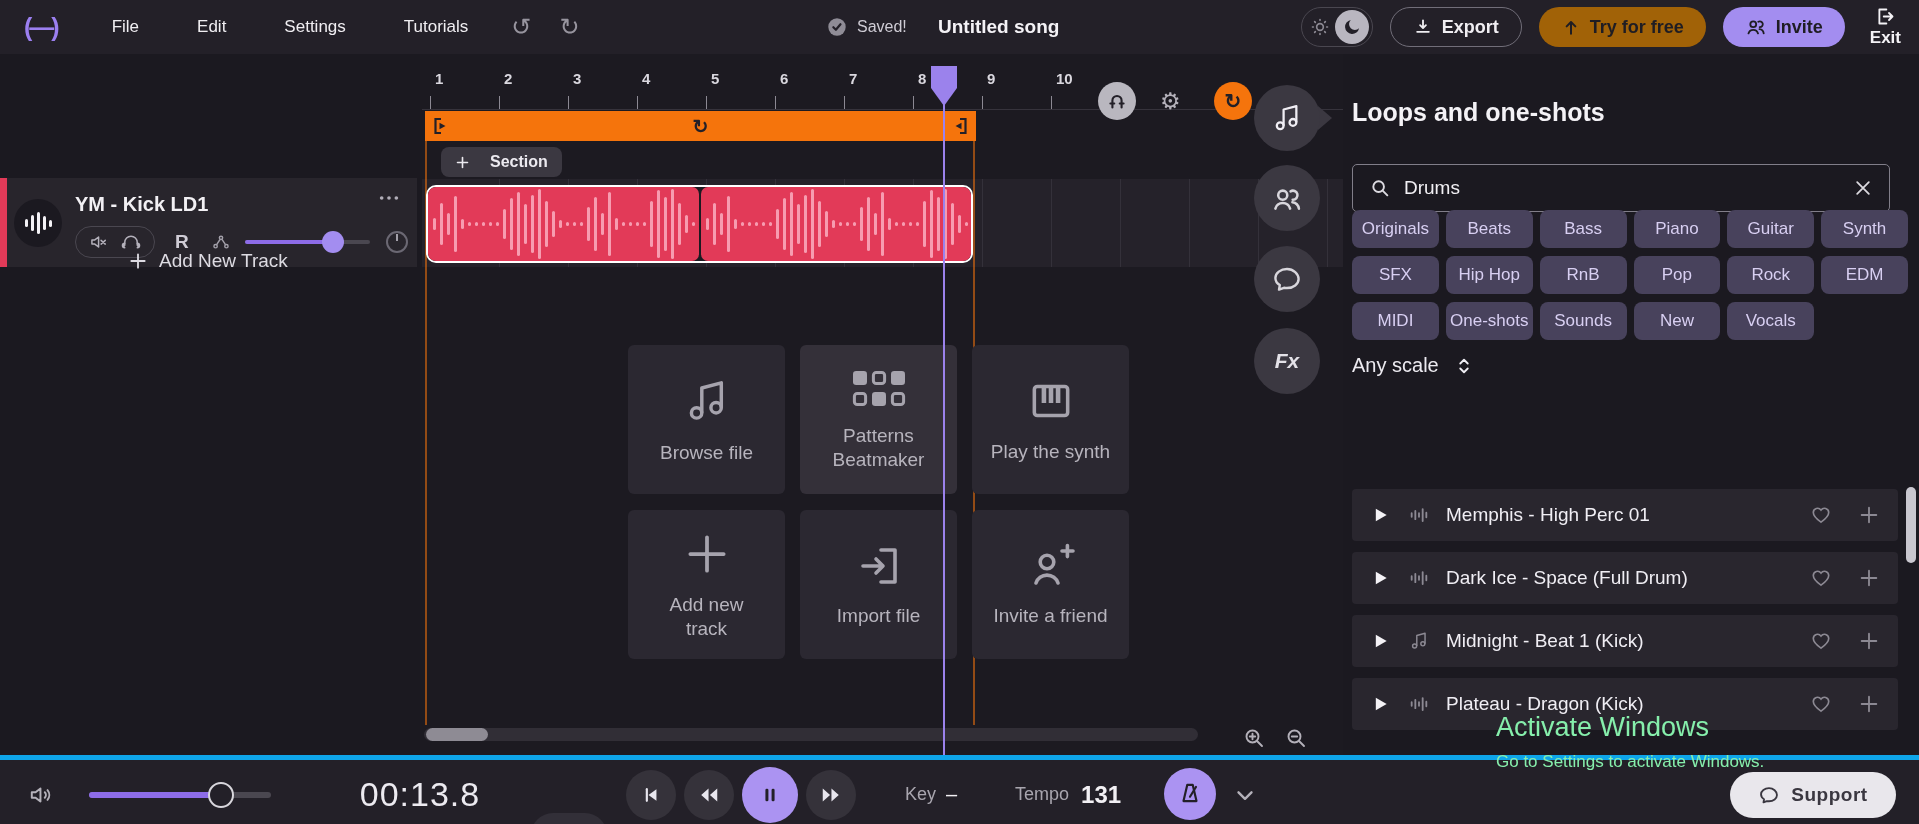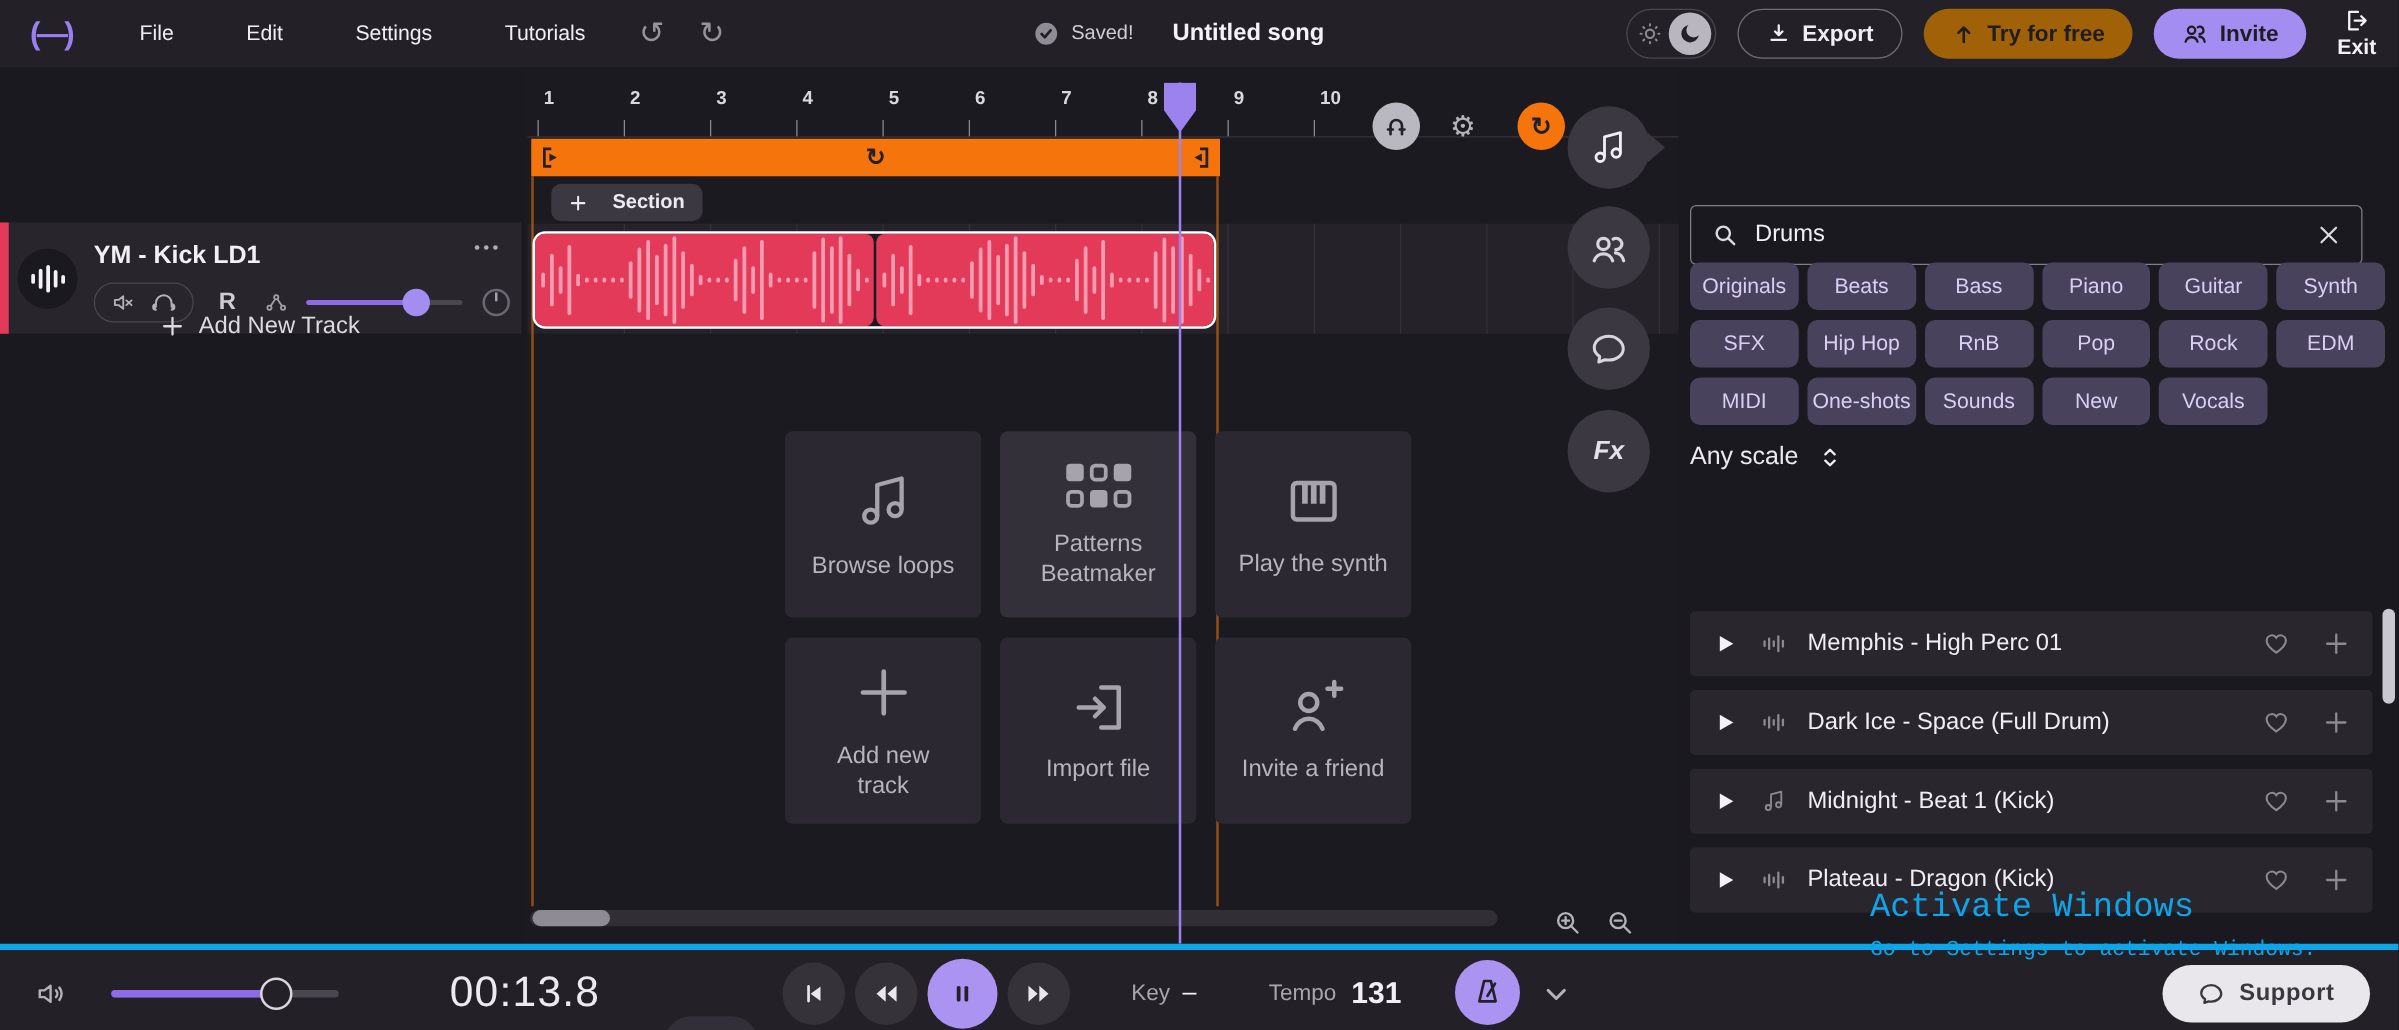--- a/index.html
+++ b/index.html
@@ -145,21 +145,21 @@
   #tempo-group { position:absolute; left:1015px; top:0; height:69px; display:flex; align-items:center; gap:12px; }
   #tempo-group .val { font-size:24px; color:#f2f0f4; font-weight:700; }
   #metro-btn { position:absolute; left:1164px; top:8px; width:52px; height:52px; border-radius:50%; background:#ab93f2;
     display:flex; align-items:center; justify-content:center; }
   #metro-chev { position:absolute; left:1232px; top:22px; color:#b4b1ba; }
   #support-btn { position:absolute; left:1730px; top:12px; width:166px; height:46px; border-radius:23px; background:#e9e7ec;
     display:flex; align-items:center; justify-content:center; gap:11px; color:#3a3740; z-index:60; }
   #support-btn span { font-size:19px; font-weight:bold; letter-spacing:.5px; }
 
   
-  #watermark { position:absolute; left:1496px; top:712px; z-index:50; pointer-events:none; color:#0ea5e9;font-family:Liberation Mono, monospace; }
+  #watermark { position:absolute; left:1496px; top:712px; z-index:50; pointer-events:none; color:#86efac; }
   #watermark .l1 { font-size:27px; }
   #watermark .l2 { font-size:17px; margin-top:9px; }
 </style>
 </head>
 <body>
 
 <div id="app">
 
   <div id="topbar">
     <div class="logo">(—)</div>
@@ -438,21 +438,21 @@
 
     <div id="playhead-cap"></div>
     <div id="playhead-line"></div>
 
     <div class="tile" style="left:206px; top:291px;">
       <svg width="52" height="52" viewBox="0 0 24 24" stroke="#a6a3ad" fill="none" stroke-width="1.6" stroke-linejoin="round">
           <path d="M9.6 17.4V6l9-2.4V15"></path>
           <circle cx="7.2" cy="17.5" r="2.4"></circle>
           <circle cx="16.2" cy="15.1" r="2.4"></circle>
         </svg>
-      <div class="tlabel">Browse loops</div>
+      <div class="tlabel">Browse file</div>
     </div>
     <div class="tile hl" style="left:378px; top:291px;">
       <svg width="54" height="42" viewBox="0 0 27 19">
         <g fill="#a6a3ad">
             <rect x="0.5" y="0.5" width="7" height="7" rx="1.6"></rect>
             <rect x="19.5" y="0.5" width="7" height="7" rx="1.6"></rect>
             <rect x="10" y="11" width="7" height="7" rx="1.6"></rect>
           </g>
         <g fill="none" stroke="#a6a3ad" stroke-width="1.5">
             <rect x="10.7" y="1.2" width="5.6" height="5.6" rx="1.4"></rect>
@@ -535,20 +535,21 @@
   <div class="float-btn" style="top:246px">
     <svg width="32" height="32" viewBox="0 0 24 24" stroke="#d8d6dc" fill="none" stroke-width="1.8" stroke-linejoin="round">
         <path d="M12 4.5c-4.8 0-8.7 3-8.7 6.8 0 2.2 1.3 4.1 3.3 5.3L6 20l3.7-1.4c.7.1 1.5.2 2.3.2 4.8 0 8.7-3 8.7-6.8S16.8 4.5 12 4.5z"></path>
       </svg>
   </div>
   <div class="float-btn" style="top:328px">
     <span class="fx-label">Fx</span>
   </div>
 
   <div id="loops-panel">
+    <div id="panel-title">Loops and one-shots</div>
 
     <div id="search-box">
       <svg width="22" height="22" viewBox="0 0 24 24" stroke="#dcdae0" fill="none" stroke-width="2.1" stroke-linecap="round">
           <circle cx="10.5" cy="10.5" r="5.8"></circle>
           <path d="M14.9 14.9L20 20"></path>
         </svg>
       <span id="search-text">Drums</span>
       <svg width="20" height="20" viewBox="0 0 24 24" stroke="#dcdae0" fill="none" stroke-width="2.1" stroke-linecap="round">
           <path d="M5 5l14 14M19 5L5 19"></path>
         </svg>

